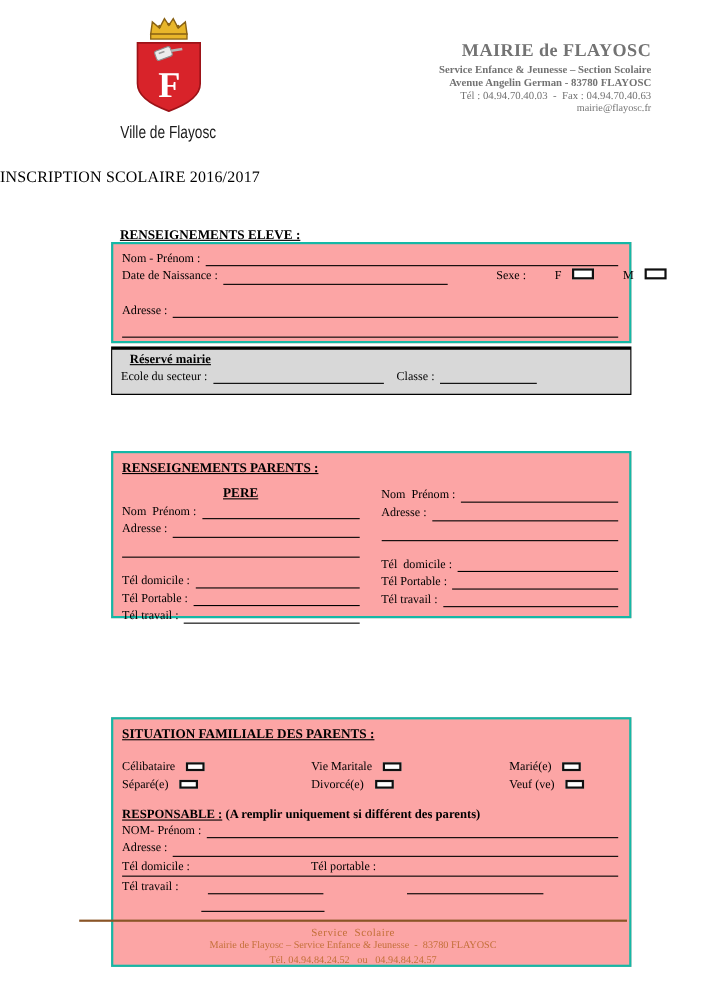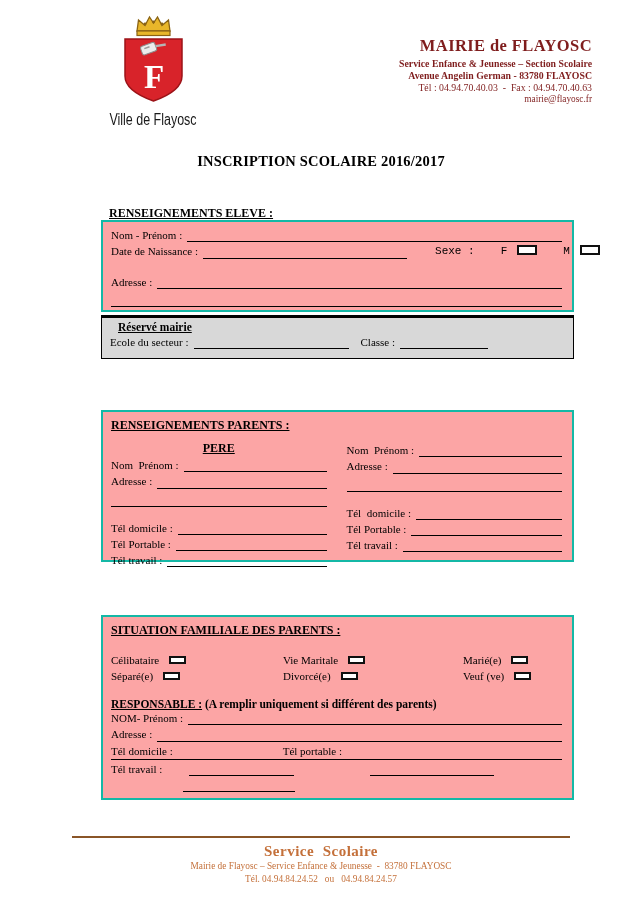--- a/index.html
+++ b/index.html
@@ -4,45 +4,45 @@
 <style>
   * { margin:0; padding:0; box-sizing:border-box; }
   body { background:#888; font-family:"Liberation Serif", serif; }
   .page { position:relative; width:642px; height:913px; background:#ffffff; margin:0 auto; overflow:hidden; color:#000; }
   [data-bind] { white-space: pre-wrap; }
 
   
   .logo { position:absolute; left:94px; top:14px; width:118px; text-align:center; }
   .logo-caption { font-family:"Liberation Sans", sans-serif; font-size:16px; color:#1a1a1a;
                   transform:scaleX(.78); transform-origin:center; letter-spacing:0; margin-top:1px; }
-  .header-right { position:absolute; right:50px; top:36px; text-align:right; color:#7f1d1d; line-height:1.22; }
+  .header-right { position:absolute; right:50px; top:36px; text-align:right; color:#737373; line-height:1.22; }
   .org-name { font-size:16.5px; font-weight:bold; letter-spacing:.4px; margin-bottom:2px; }
   .hr-line-b { font-size:9.8px; font-weight:bold; }
   .hr-line { font-size:9.8px; }
   .hr-mail { font-size:9.3px;text-align:right; }
 
   
-  .doc-title { position:absolute; top:153px; left:0; width:100%; text-align:center;
-               font-size:14.5px; font-weight:bold; letter-spacing:.2px; }
+  .doc-title { position:absolute; top:153px; left:0; width:100%; text-align:left;
+               font-size:14.5px; font-weight:normal; letter-spacing:.2px; }
 
   
   .sec { position:absolute; left:65px; width:509px; font-size:11px;padding-left:36px; }
   .h { font-weight:bold; text-decoration:underline; font-size:12px; }
   .box { border:2px solid #14b8a6; padding:4px 10px 10px 8px; background:#fca5a5; }
   .row { display:flex; align-items:flex-end; margin-top:2px; line-height:1.3; }
   .lbl { flex:none; }
   .fl { flex:1; border-bottom:1px solid #000; height:12px; margin-left:5px; min-width:10px; }
   .fl.fixed { flex:none; margin-left:5px; }
   .lineonly { height:8px; margin-top:10px; border-bottom:1px solid #000; }
   .cb { display:inline-block; flex:none; width:17px; height:8px; border:2px solid #101010; margin-left:10px; margin-bottom:2px; background:#fff; }
 
   
   .sec-eleve { top:206px; }
   .sec-eleve .h { margin-left:8px; margin-bottom:0px; display:inline-block; }
-  .sexe-group { display:flex; align-items:center; margin-left:28px;font-family:Liberation Mono, monospace; }
+  .sexe-group { display:flex; align-items:flex-start; margin-left:44px; }
   .sexe-group .sx { margin-left:26px; }
 
   
   .gray-box { margin-top:3px; border:1px solid #000; border-top:3px solid #000;
               background:#d8d8d8; padding:3px 8px 9px 8px; }
 
   
   .sec-parents { top:410px; }
   .cols { display:flex; gap:20px; margin-top:8px; }
   .col { flex:1; min-width:0; }
@@ -54,21 +54,21 @@
   .opt-grid { display:grid; grid-template-columns:172px 180px 1fr; margin-top:16px; row-gap:4px; }
   .opt { display:flex; align-items:flex-end; }
   .resp-head { margin-top:16px; font-size:11.5px; }
   .resp-note { font-weight:bold; }
   .teltrav-row .shortline { border-bottom:1px solid #000; height:12px; flex:none; }
   .last-line { width:112px; border-bottom:1px solid #000; height:10px; margin-left:72px; margin-top:6px; }
 
   
   .footer { position:absolute; left:0; top:836px; width:100%; text-align:center; color:#c4703a; }
   .footer-rule { border-top:2px solid #8a5527; margin:0 72px 5px 72px; }
-  .f-bold { font-size:15px; font-weight:bold; letter-spacing:.5px; }
+  .f-bold { font-size:10px; font-weight:normal; letter-spacing:.5px; }
   .f-line { font-size:9.3px; line-height:1.45; }
 </style>
 </head>
 <body>
 
 <div class="page">
 
   <div class="logo">
     <svg width="112" height="92" viewBox="0 0 112 92">
 
@@ -195,21 +195,21 @@
               <span class="lbl" data-bind="parents.mere.tel_trav_label">Tél travail :</span>
               <span class="fl"></span>
             </div>
           </div>
         </div>
       </div>
     </div>
   </div>
 
   <div class="sec sec-situation">
-    <div class="box" style="height:185px; padding-top:6px;">
+    <div class="box" style="height:227px; padding-top:6px;margin-top:37px;">
       <span class="h" data-bind="situation.heading">SITUATION FAMILIALE DES PARENTS :</span>
 
       <div class="opt-grid">
         <div class="opt">
           <span class="lbl" data-bind="situation.options.0">Célibataire</span>
           <span class="cb"></span>
         </div>
         <div class="opt">
           <span class="lbl" data-bind="situation.options.1">Vie Maritale</span>
           <span class="cb"></span>

